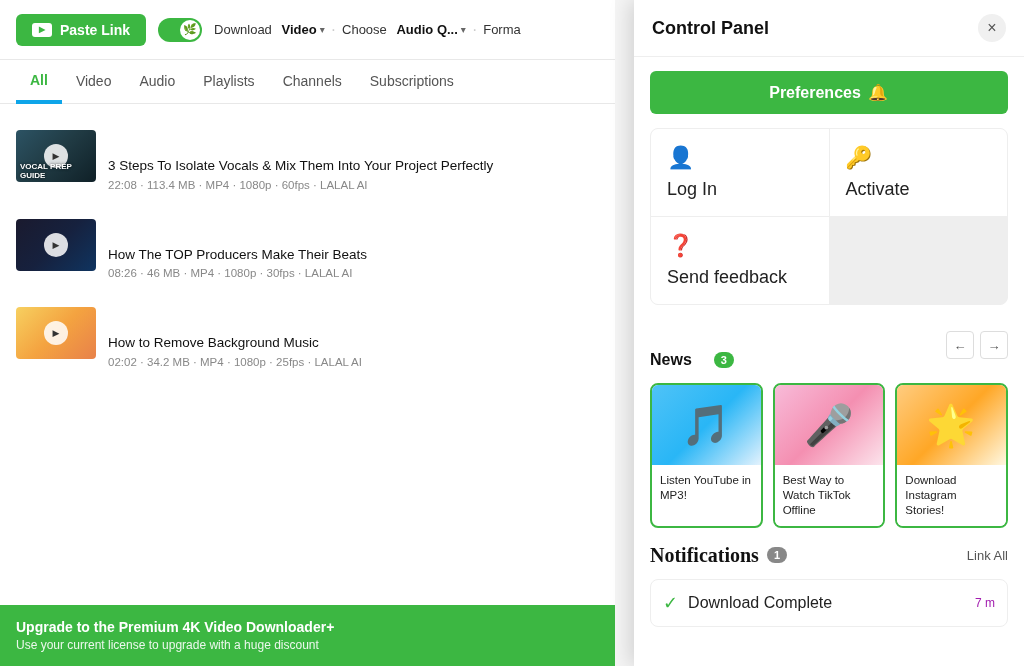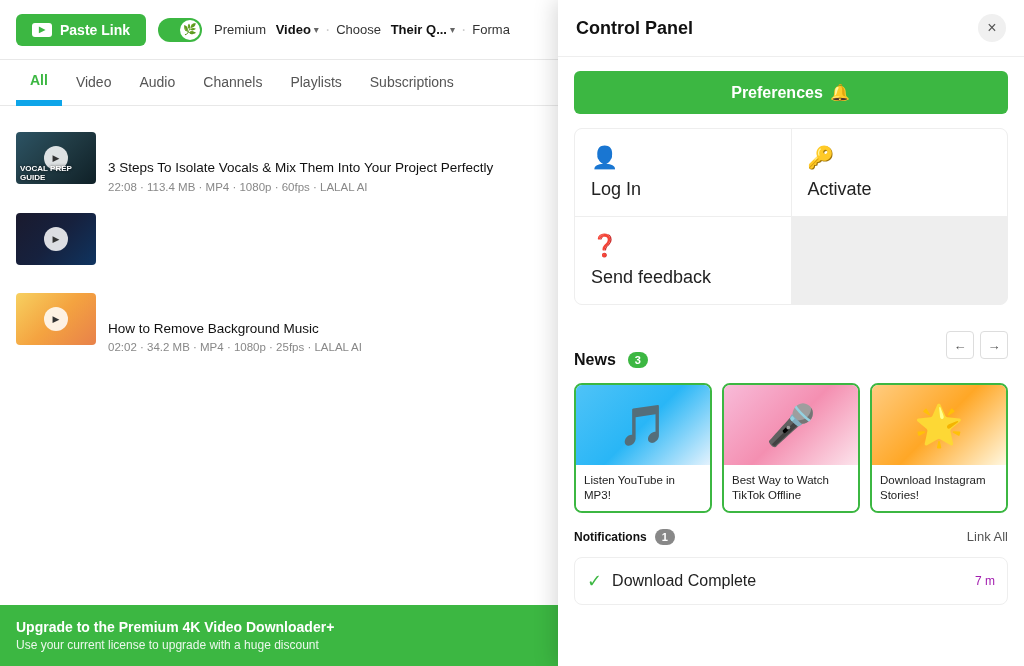--- a/index.html
+++ b/index.html
@@ -119,21 +119,21 @@
       padding: 12px 14px;
       font-size: 14px;
       color: #555;
       cursor: pointer;
       border-bottom: 2px solid transparent;
       margin-bottom: -1px;
     }
 
     .tab.active {
       color: #3cb742;
-      border-bottom: 6px solid #0ea5e9;
+      border-bottom: 4px solid #0ea5e9;
       font-weight: 600;
     }
 
     
     .video-list {
       flex: 1;
       overflow-y: auto;
       padding: 8px 0;
     }
 
@@ -192,21 +192,21 @@
       color: #fff;
     }
 
     .bottom-banner .title { font-size: 14px; font-weight: 700; margin-bottom: 3px; }
     .bottom-banner .subtitle { font-size: 12px; opacity: 0.9; }
 
     
     .control-panel {
       position: absolute;
       right: 0; top: 0;
-      width: 466px;
+      width: 390px;
       height: 666px;
       background: #fff;
       box-shadow: -4px 0 20px rgba(0,0,0,0.15);
       display: flex;
       flex-direction: column;
       z-index: 10;
       overflow-y: auto;
     }
 
     .panel-header {
@@ -291,21 +291,21 @@
     .news-header {
       display: flex;
       align-items: center;
       justify-content: space-between;
       margin-bottom: 14px;
     }
 
     .news-title-area {
       display: flex;
       align-items: center;
-      gap: 12px;
+      gap: 22px;
       margin-top: 30px;
     }
 
     .news-title {
       font-size: 16px;
       font-weight: 700;
       color: #111;
     }
 
     .news-badge {
@@ -382,23 +382,24 @@
       margin-bottom: 12px;
     }
 
     .notif-title-area {
       display: flex;
       align-items: center;
       gap: 8px;
     }
 
     .notif-title {
-      font-size: 12px;
+      font-size: 20px;
       font-weight: 700;
       color: #111;
+      font-family: Liberation Serif, serif;
     }
 
     .notif-badge {
       background: #888;
       color: #fff;
       font-size: 11px;
       font-weight: 700;
       padding: 2px 7px;
       border-radius: 10px;
     }
@@ -460,61 +461,65 @@
     </button>
 
     <div class="toggle-switch active">
       <div class="toggle-knob">
         <span class="leaf">🌿</span>
       </div>
     </div>
 
     <div class="header-controls">
       <div class="header-dropdown">
-        <span class="label">Premium</span>
+        <span class="label">Download</span>
         <span>&nbsp;</span>
         <span class="value">Video</span>
         <span class="arrow">▾</span>
       </div>
       <span class="header-separator">·</span>
       <div class="header-dropdown">
         <span class="label">Choose</span>
         <span>&nbsp;</span>
-        <span class="value">Their Q...</span>
+        <span class="value">Audio Q...</span>
         <span class="arrow">▾</span>
       </div>
       <span class="header-separator">·</span>
       <span>Forma</span>
     </div>
   </div>
 
   <div class="tabs">
     <div class="tab active">All</div>
     <div class="tab">Video</div>
     <div class="tab">Audio</div>
+    <div class="tab">Playlists</div>
     <div class="tab">Channels</div>
-    <div class="tab">Playlists</div>
     <div class="tab">Subscriptions</div>
   </div>
 
   <div class="video-list">
     <div class="video-item">
       <div class="thumbnail thumb-1">
         <div class="play-btn">▶</div>
         <div class="thumb-text">VOCAL PREP GUIDE</div>
       </div>
       <div class="video-info">
         <div class="video-title">3 Steps To Isolate Vocals &amp; Mix Them Into Your Project Perfectly</div>
         <div class="video-meta">22:08 · 113.4 MB · MP4 · 1080p · 60fps · LALAL AI</div>
       </div>
     </div>
 
     <div class="video-item">
       <div class="thumbnail thumb-2">
         <div class="play-btn">▶</div>
+      </div>
+      <div class="video-info">
+        <div class="video-title">How The TOP Producers Make Their Beats</div>
+        <div class="video-meta">08:26 · 46 MB · MP4 · 1080p · 30fps · LALAL AI</div>
       </div>
     </div>
 
     <div class="video-item">
       <div class="thumbnail thumb-3">
         <div class="play-btn">▶</div>
         <div class="thumb-text"></div>
       </div>
       <div class="video-info">
         <div class="video-title">How to Remove Background Music</div>

